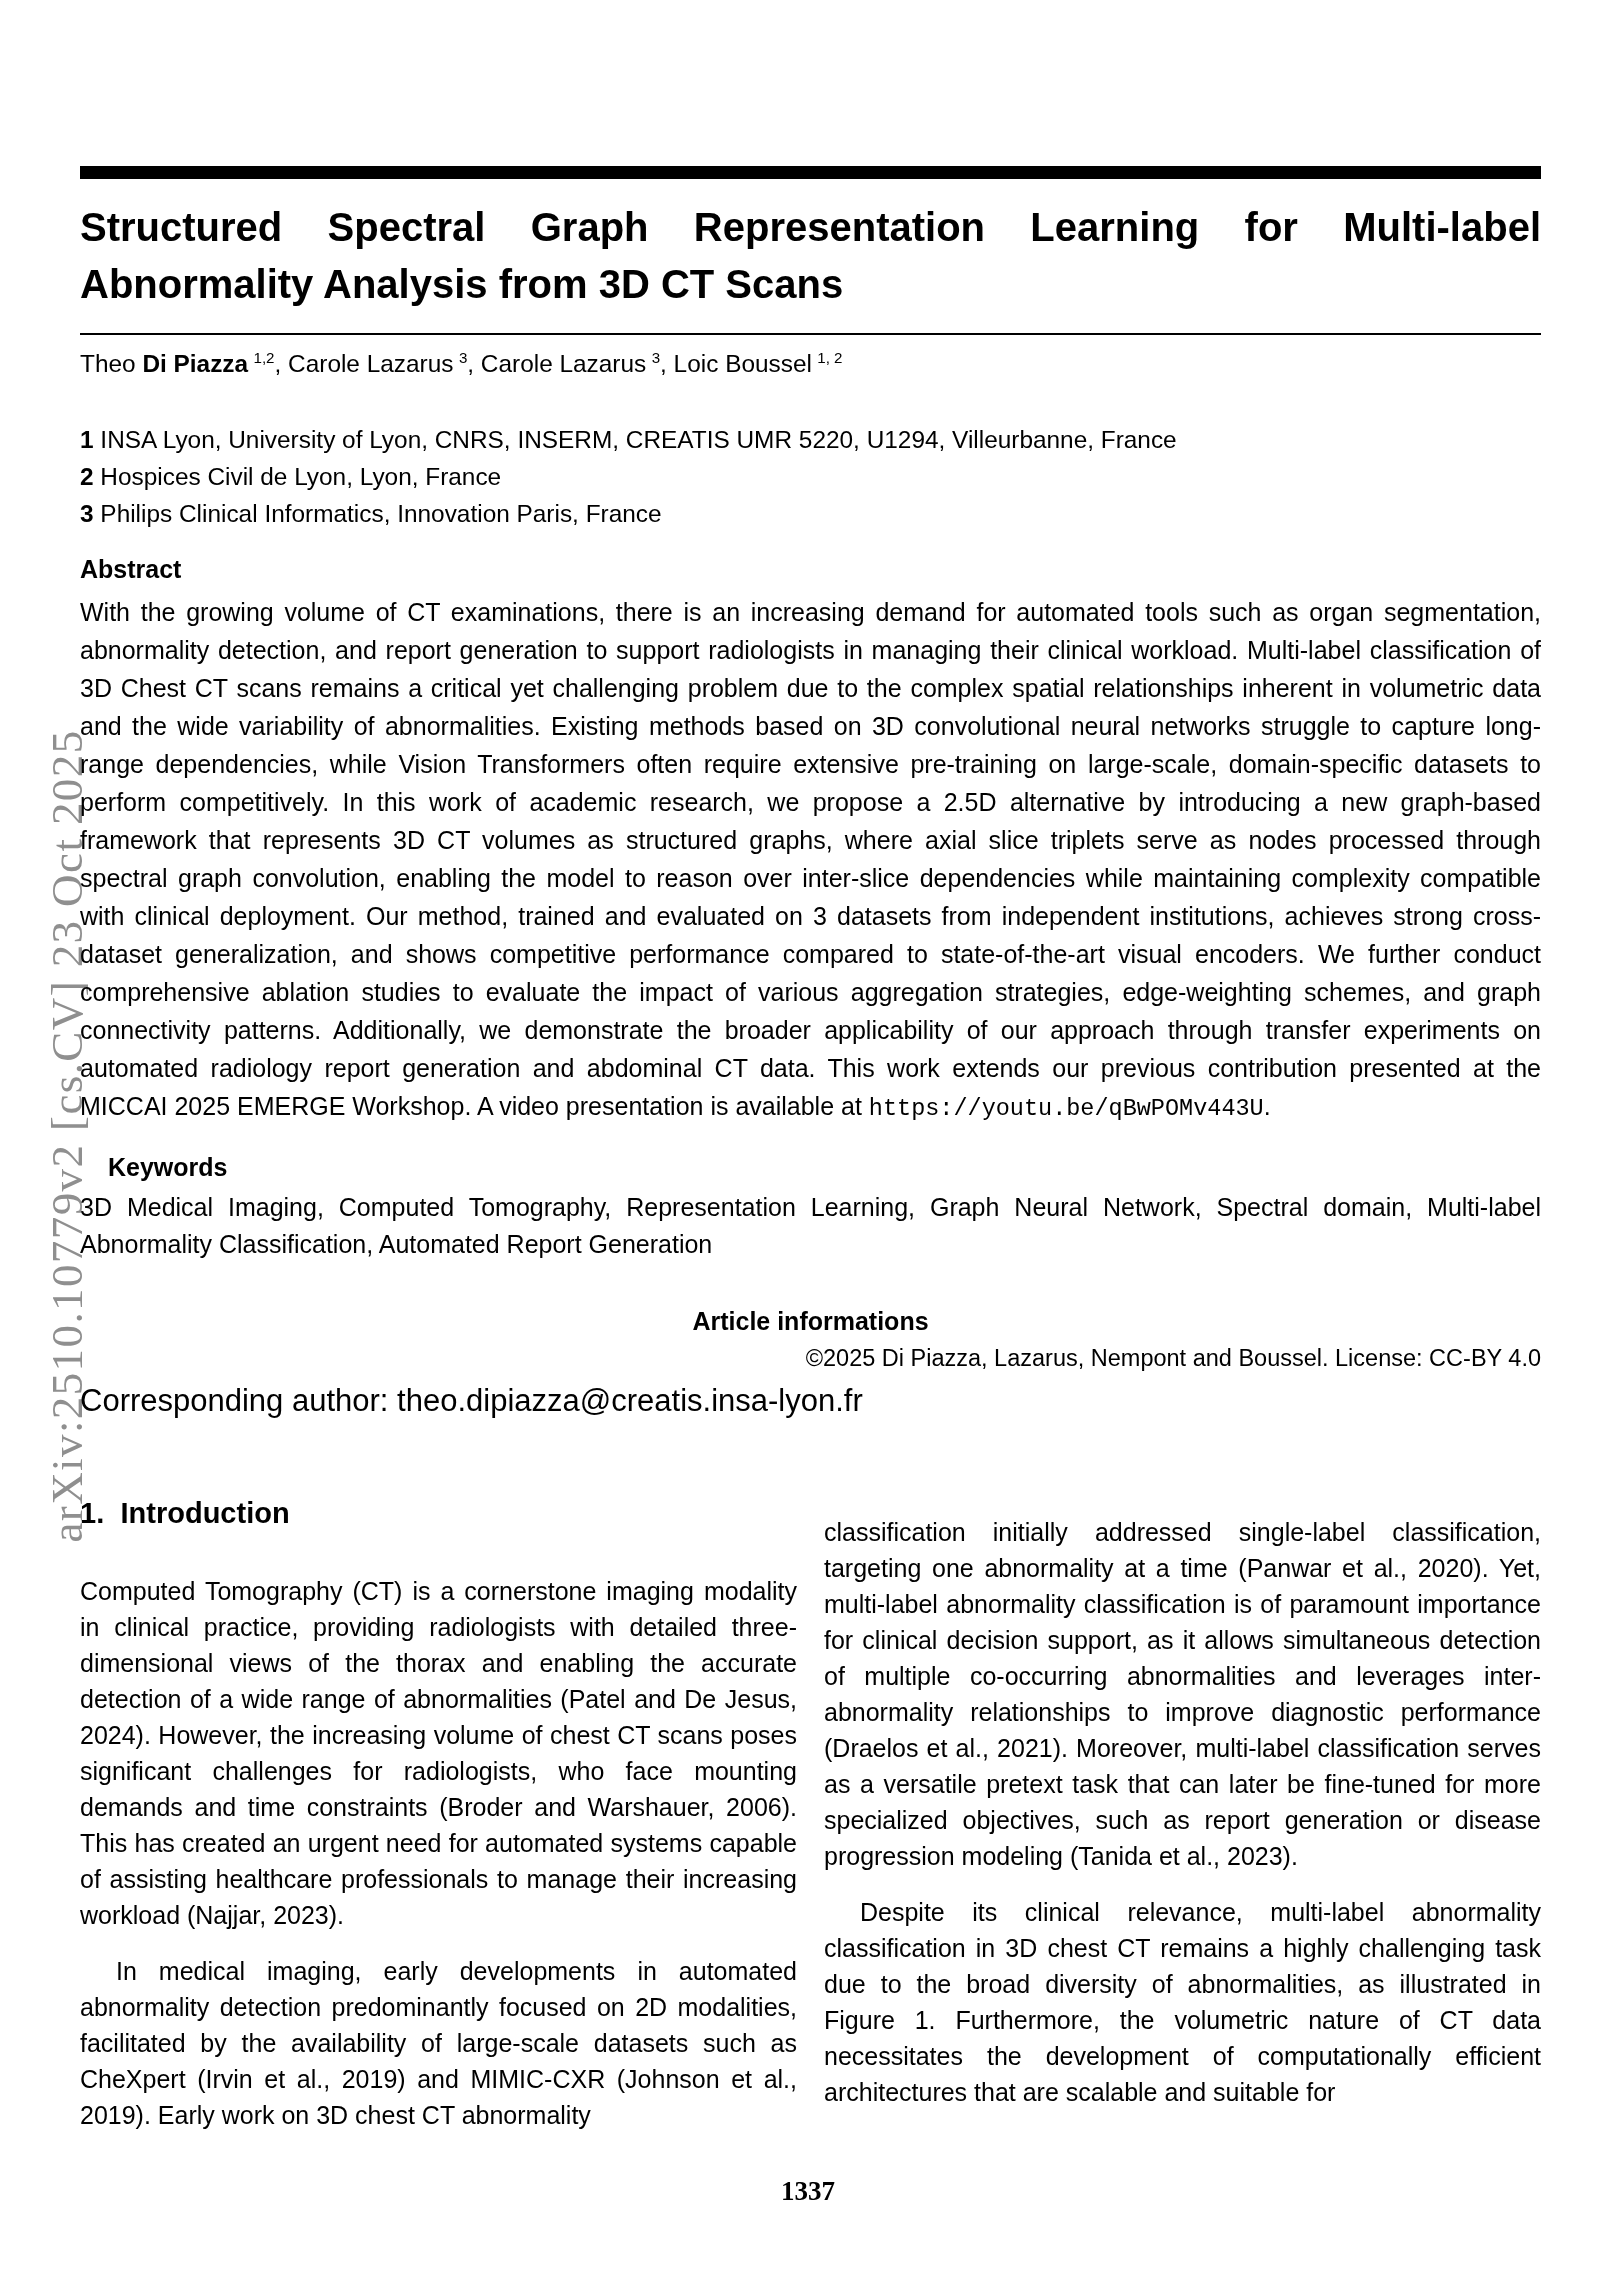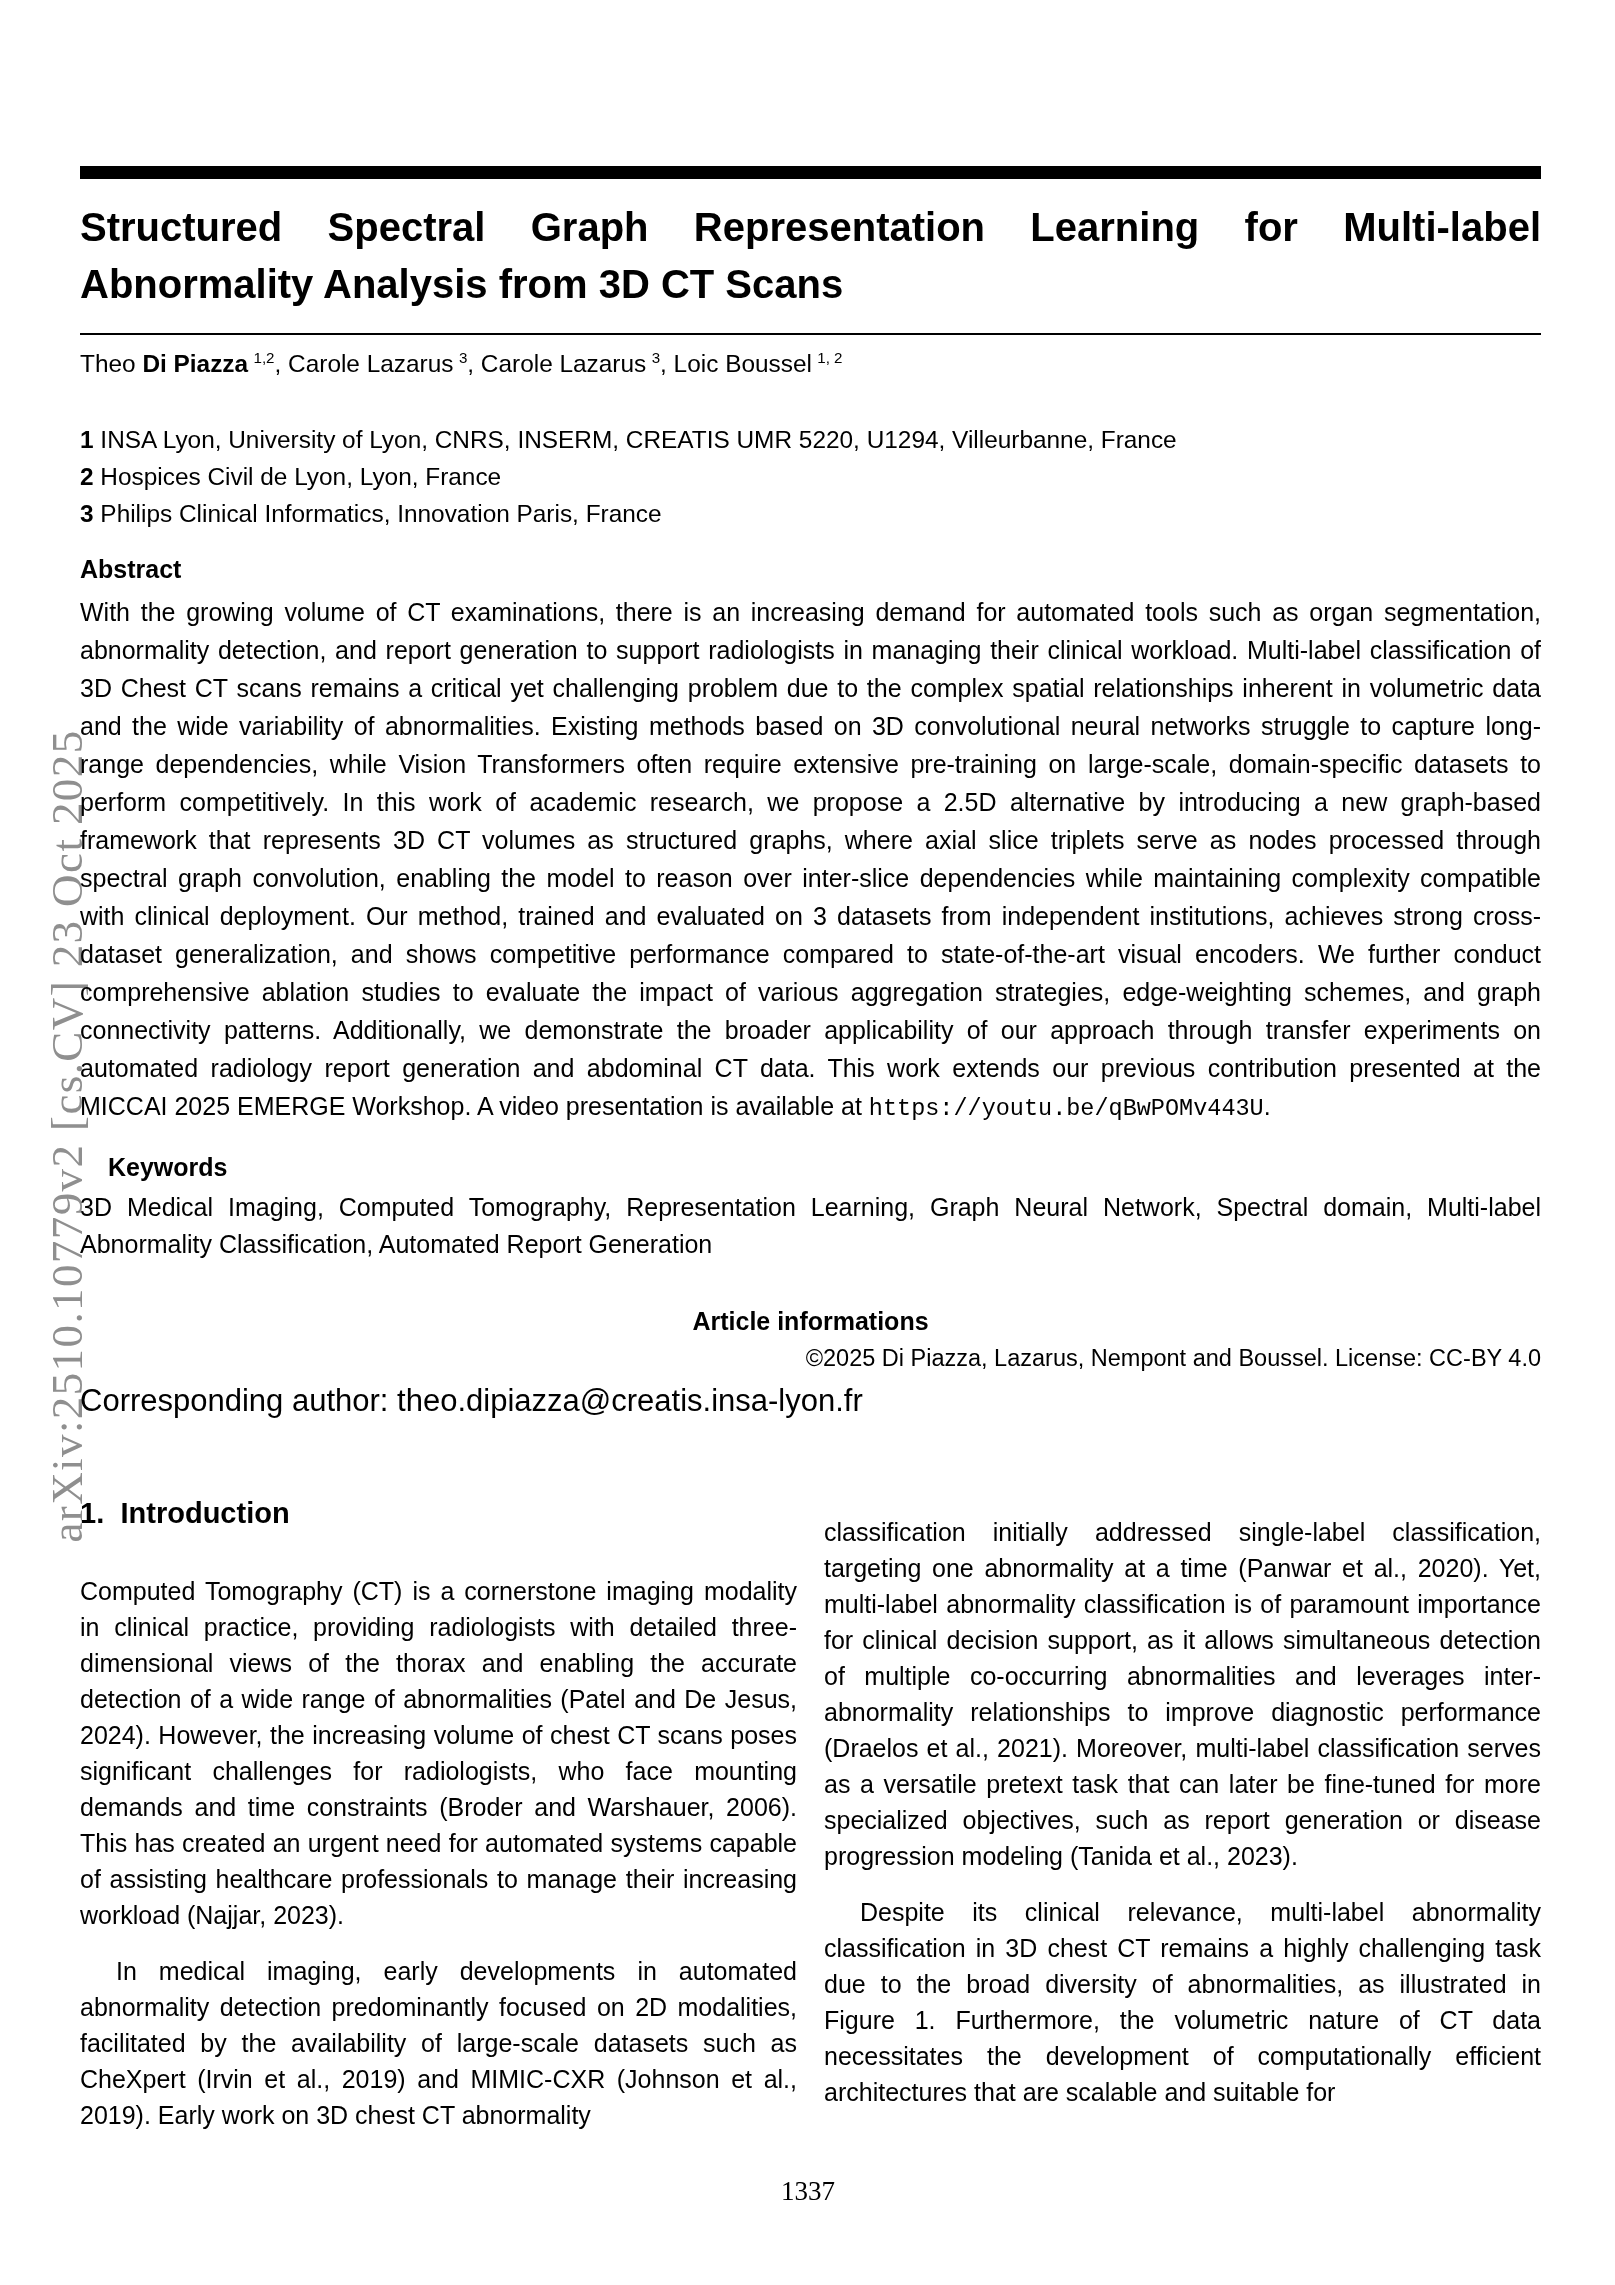--- a/index.html
+++ b/index.html
@@ -128,20 +128,21 @@
   .col p + p { margin-top: 20px; }
   .col p.indent { text-indent: 36px; }
   .page-number {
     position: absolute;
     top: 2176px;
     left: 0;
     width: 100%;
     text-align: center;
     font-family: "Liberation Serif", "DejaVu Serif", serif;
     font-size: 27px;
+    font-weight: bold;
   }
 </style>
 </head>
 <body>
 
 <div class="page">
 
   <div class="watermark">arXiv:2510.10779v2  [cs.CV]  23 Oct 2025</div>
 
   <div class="content">

